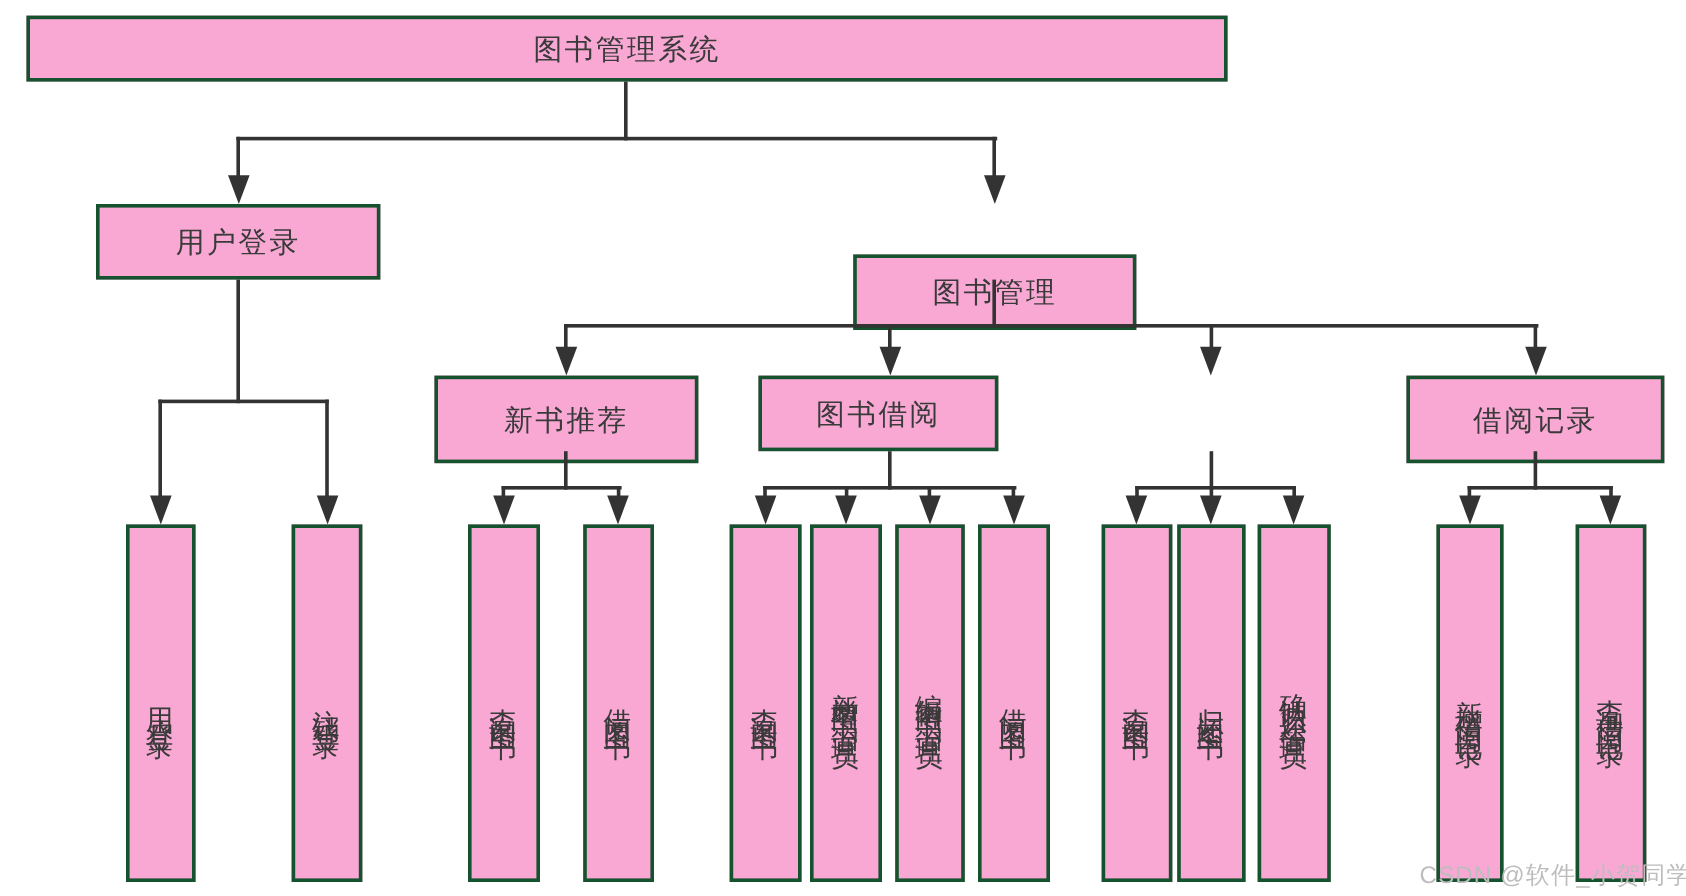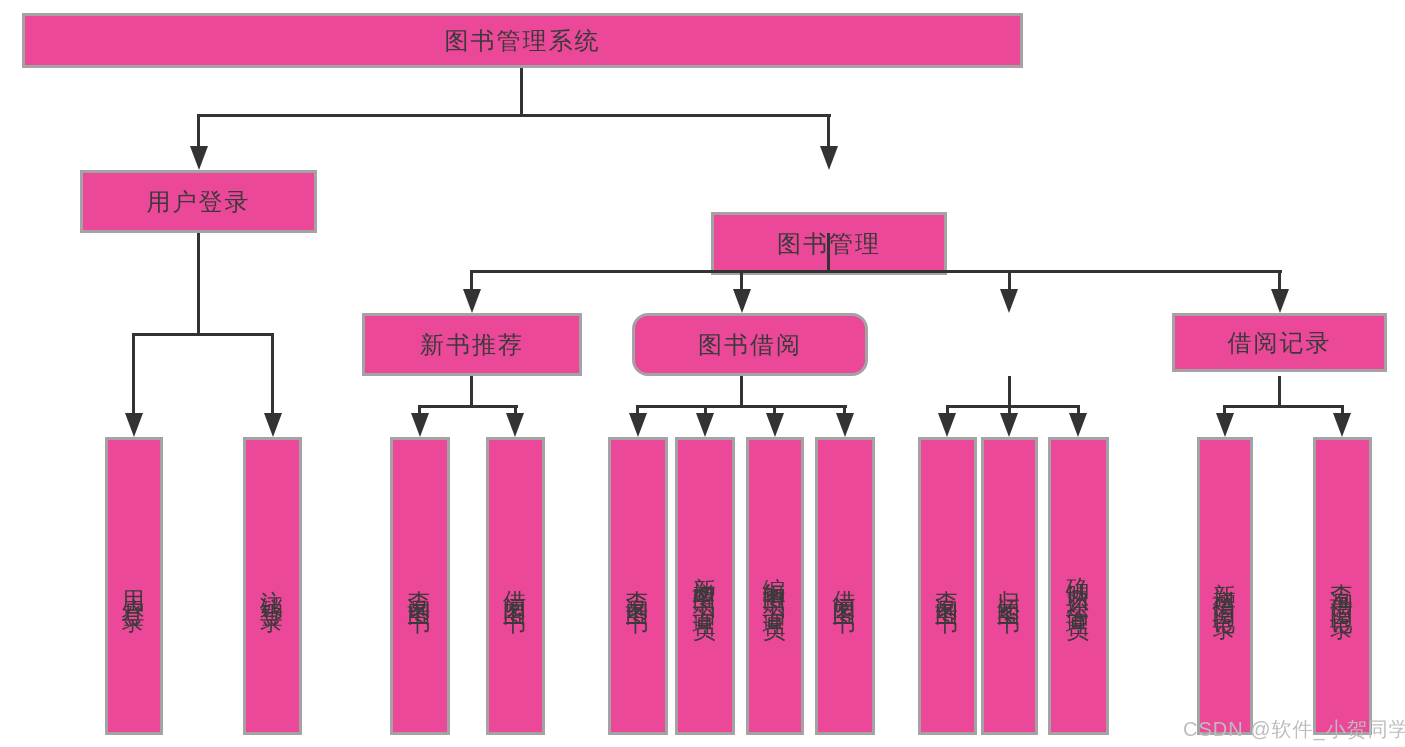--- a/index.html
+++ b/index.html
@@ -11,22 +11,22 @@
   .canvas {
     position: relative;
     width: 1405px;
     height: 747px;
     background: #ffffff;
     overflow: hidden;
   }
   .box {
     position: absolute;
     box-sizing: border-box;
-    border: 3px solid #a3a3a3;
-    background: #ec4899;
+    border: 3px solid #14532d;
+    background: #f9a8d4;
     display: flex;
     align-items: center;
     justify-content: center;
     color: #3a3a3a;
   }
   .hbox { font-size: 24px; letter-spacing: 2px; }
   .vbox span {
     writing-mode: vertical-rl;
     text-orientation: mixed;
     font-size: 23px;
@@ -91,27 +91,27 @@
   <div class="hline" style="left:470px; top:270px; width:812px; height:3px;"></div>
   <div class="vline" style="left:470px; top:270px; width:3px; height:22px;"></div>
   <div class="arrow" style="left:463px; top:289px;"></div>
   <div class="vline" style="left:740px; top:270px; width:3px; height:22px;"></div>
   <div class="arrow" style="left:733px; top:289px;"></div>
   <div class="vline" style="left:1008px; top:270px; width:3px; height:22px;"></div>
   <div class="arrow" style="left:1000px; top:289px;"></div>
   <div class="vline" style="left:1278px; top:270px; width:3px; height:22px;"></div>
   <div class="arrow" style="left:1271px; top:289px;"></div>
 
-  <div class="box hbox" style="left:362px; top:313px; width:220px; height:63px;">
+  <div class="box hbox" style="left:362px; top:313px; width:220px; height:73px;">
     <span>新书推荐</span>
   </div>
-  <div class="box hbox" style="left:632px; top:313px; width:236px; height:63px;border-radius:16px;">
+  <div class="box hbox" style="left:632px; top:313px; width:200px; height:63px;">
     <span>图书借阅</span>
   </div>
-  <div class="box hbox" style="left:1172px; top:313px; width:215px; height:59px;font-family:Liberation Mono, monospace;">
+  <div class="box hbox" style="left:1172px; top:313px; width:215px; height:73px;font-family:Liberation Mono, monospace;">
     <span>借阅记录</span>
   </div>
 
   <div class="vline" style="left:470px; top:376px; width:3px; height:32px;"></div>
   <div class="hline" style="left:418px; top:405px; width:100px; height:3px;"></div>
   <div class="vline" style="left:418px; top:405px; width:3px; height:12px;"></div>
   <div class="arrow" style="left:411px; top:413px;"></div>
   <div class="vline" style="left:514px; top:405px; width:3px; height:12px;"></div>
   <div class="arrow" style="left:506px; top:413px;"></div>
 

